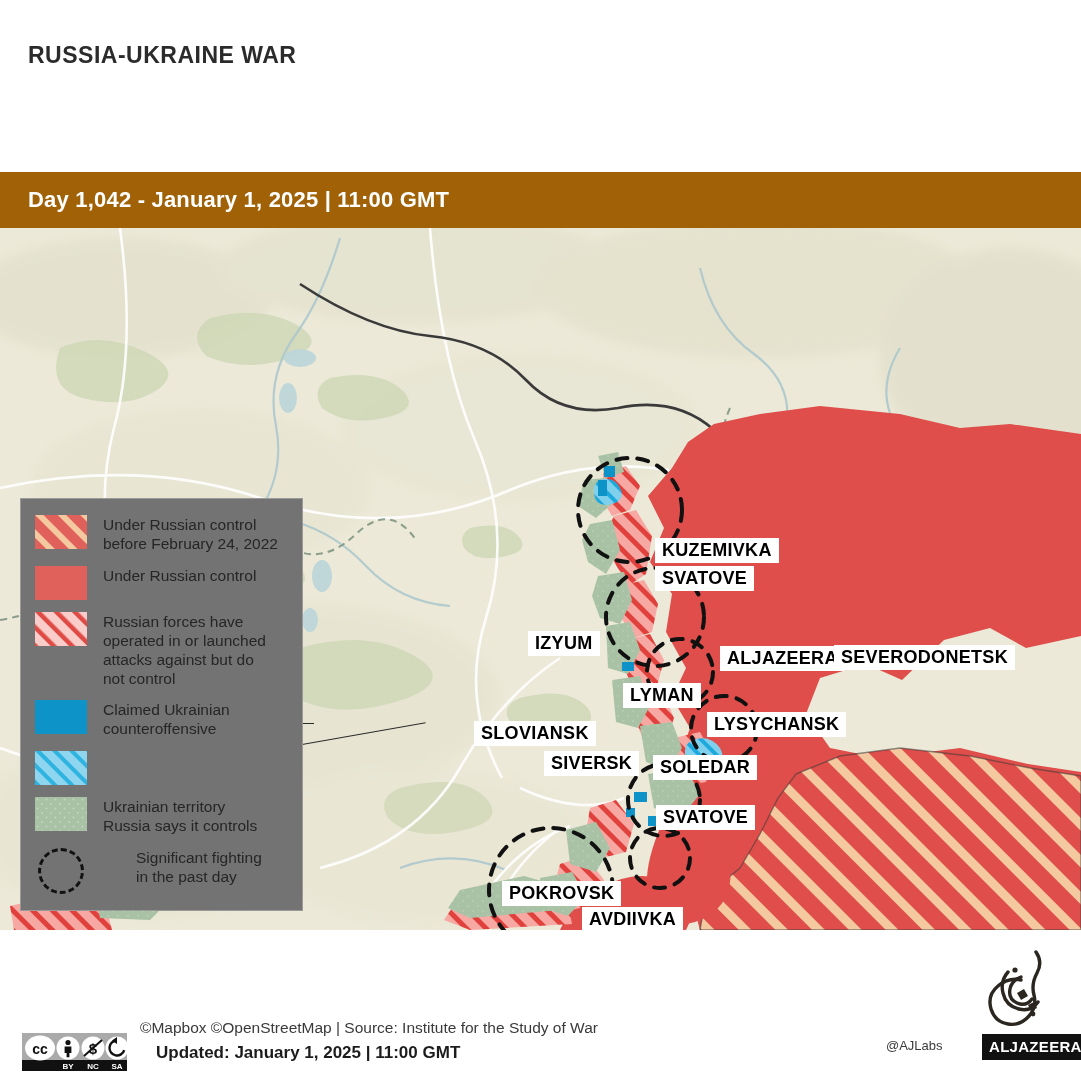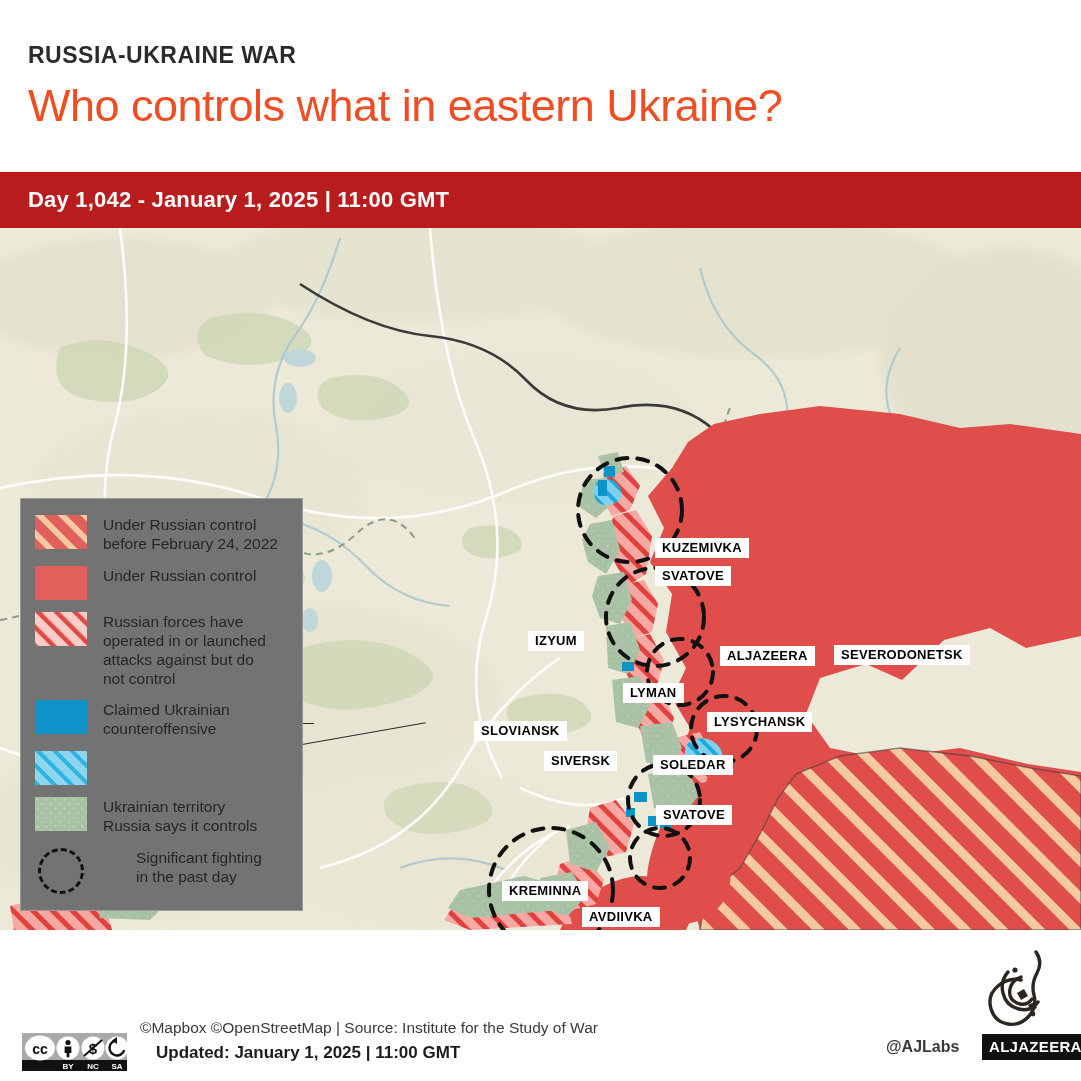--- a/index.html
+++ b/index.html
@@ -20,41 +20,41 @@
   }
   .headline {
     position: absolute; left: 28px; top: 80px;
     font-size: 45px; font-weight: normal; letter-spacing: -0.5px;
     color: #ef4d23; white-space: nowrap;
   }
 
   
   .datebar {
     position: absolute; left: 0; top: 172px; width: 1081px; height: 56px;
-    background: #b91c1c;
+    background: #a16207;
   }
   .datebar-text {
     position: absolute; left: 28px; top: 50%; transform: translateY(-50%);
     color: #ffffff; font-size: 22px; font-weight: bold; letter-spacing: 0.2px;
     white-space: nowrap;
   }
 
   
   .map {
     position: absolute; left: 0; top: 228px; width: 1081px; height: 702px;
     overflow: hidden; background: #ece9d8;
   }
   .map svg { position: absolute; left: 0; top: 0; display: block; }
 
   
   .city-label {
     position: absolute;
     background: #ffffff;
     color: #000000;
-    font-size: 13px;
+    font-size: 18px;
     font-weight: bold;
     letter-spacing: 0.3px;
     padding: 3px 7px 4px 7px;
     white-space: nowrap;
     line-height: 1;
     z-index: 30;
   }
   .leader {
     position: absolute; background: #2a2a2a; height: 1px; z-index: 25;
     transform-origin: left center;
@@ -92,38 +92,37 @@
   .src-line1 {
     position: absolute; left: 140px; top: 1019px;
     font-size: 15.5px; color: #3a3a3a; white-space: nowrap;
   }
   .src-line2 {
     position: absolute; left: 156px; top: 1043px;
     font-size: 17px; font-weight: bold; color: #1c1c1c; white-space: nowrap;
   }
   .ajlabs {
     position: absolute; left: 886px; top: 1038px;
-    font-size: 16px; font-weight: bold; color: #3a3a3a; white-space: nowrap;
+    font-size: 13px; font-weight: normal; color: #3a3a3a; white-space: nowrap;
   }
   .aj-logo { position: absolute; left: 984px; top: 948px; width: 78px; height: 80px; }
   .aj-word {
     position: absolute; left: 982px; top: 1034px;
     background: #111111; color: #ffffff;
     font-size: 15px; font-weight: bold; letter-spacing: 0.3px;
     padding: 4px 7px 5px 7px; white-space: nowrap;
   }
 </style>
 </head>
 <body>
 
 <div id="page">
 
   <div class="header">
     <div class="kicker">RUSSIA-UKRAINE WAR</div>
-    <div class="headline">Who controls what in eastern Ukraine?</div>
   </div>
 
   <div class="datebar">
     <div class="datebar-text">Day 1,042 - January 1, 2025  |  11:00 GMT</div>
   </div>
 
   <div class="map">
     <svg width="1081" height="702" viewBox="0 0 1081 702">
       <defs>
 
@@ -313,21 +312,21 @@
   <div class="city-label" style="left:655px; top:566px;">SVATOVE</div>
   <div class="city-label" style="left:528px; top:631px;">IZYUM</div>
   <div class="city-label" style="left:720px; top:646px;">ALJAZEERA</div>
   <div class="city-label" style="left:834px; top:645px;">SEVERODONETSK</div>
   <div class="city-label" style="left:623px; top:683px;">LYMAN</div>
   <div class="city-label" style="left:707px; top:712px;">LYSYCHANSK</div>
   <div class="city-label" style="left:474px; top:721px;">SLOVIANSK</div>
   <div class="city-label" style="left:544px; top:751px;">SIVERSK</div>
   <div class="city-label" style="left:653px; top:755px;">SOLEDAR</div>
   <div class="city-label" style="left:656px; top:805px;">SVATOVE</div>
-  <div class="city-label" style="left:502px; top:881px;">KREMINNA</div>
+  <div class="city-label" style="left:502px; top:881px;">POKROVSK</div>
   <div class="city-label" style="left:582px; top:907px;">AVDIIVKA</div>
 
   <div class="legend" style="top:498px;">
 
     <div class="legend-row">
       <div class="swatch">
         <svg width="52" height="34">
           <defs>
             <pattern id="lg1" width="16" height="16" patternTransform="rotate(-45)" patternUnits="userSpaceOnUse">
               <rect width="16" height="16" fill="#e0605c"></rect>

